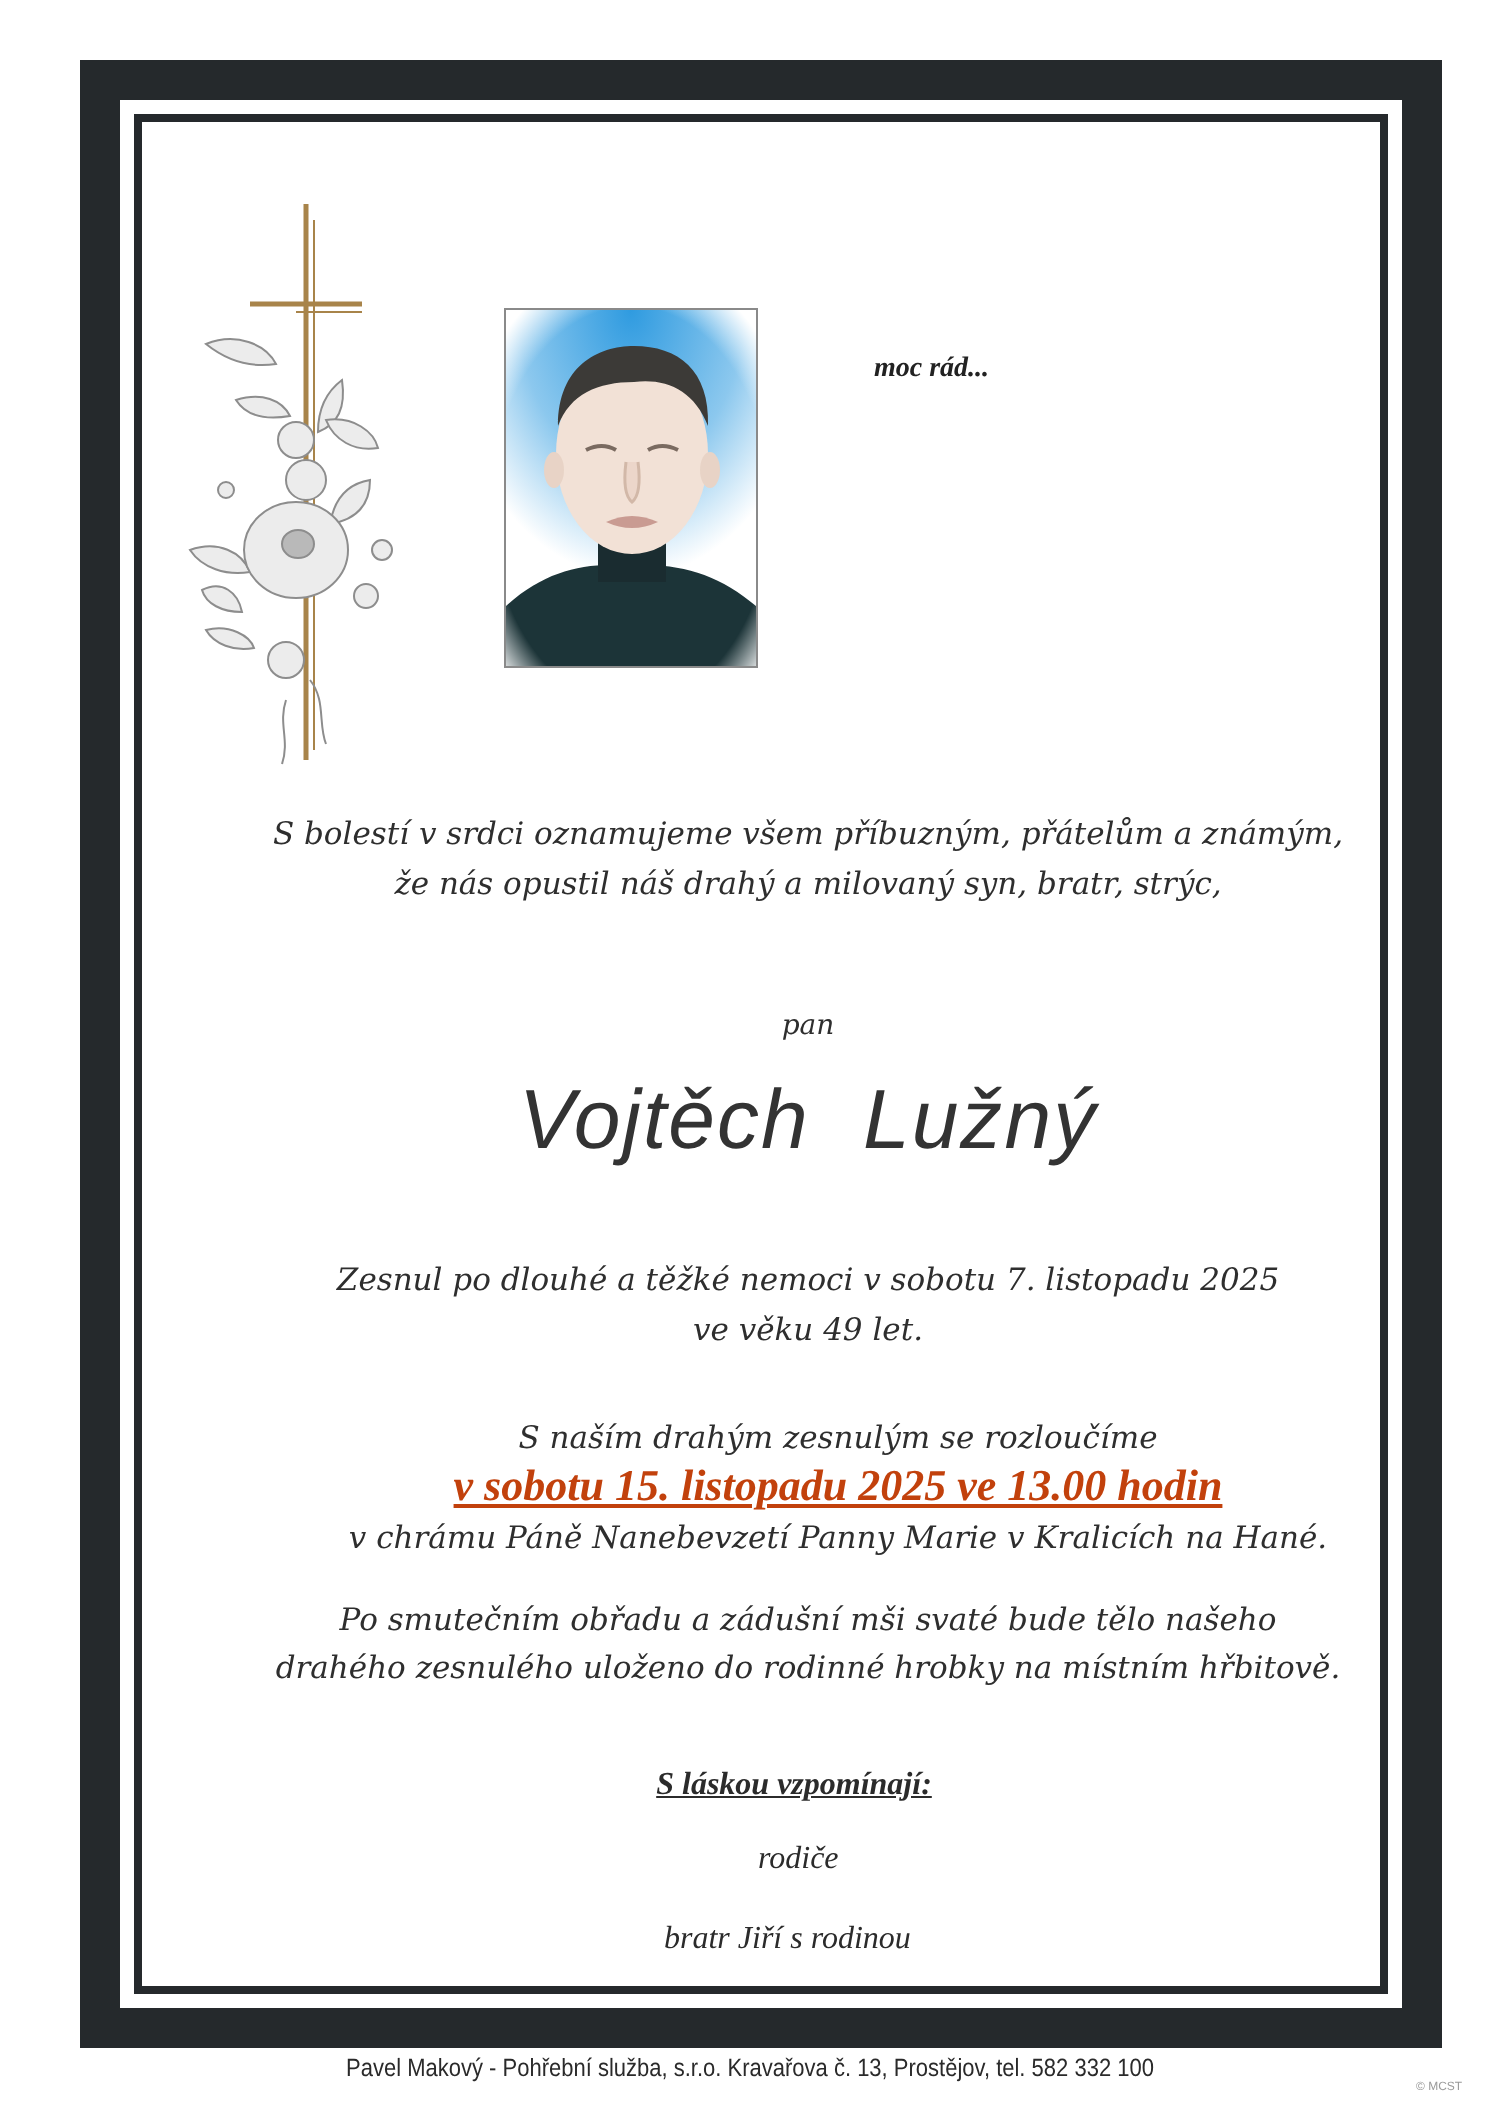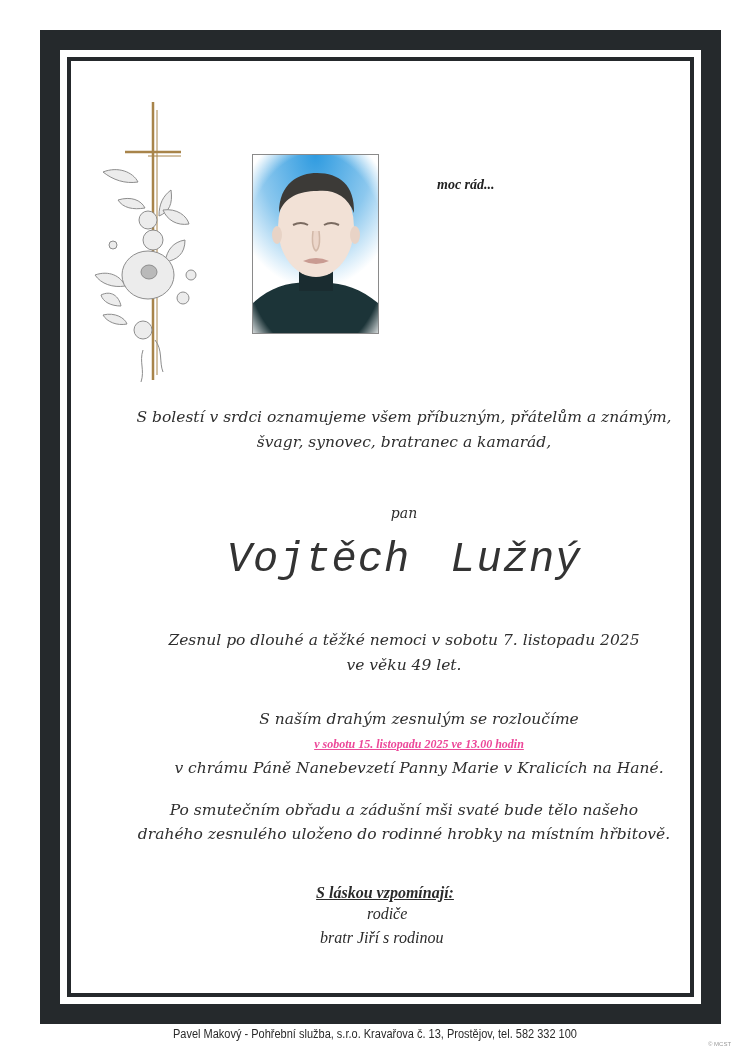--- a/index.html
+++ b/index.html
@@ -12,29 +12,29 @@
   .cross-ornament { position: absolute; left: 93px; top: 100px; width: 115px; height: 290px; }
   .portrait { position: absolute; left: 252px; top: 154px; width: 125px; height: 178px; border: 1px solid #8a8a8a; overflow: hidden; background: #ffffff; }
 
   .motto { position: absolute; left: 423px; top: 176px; width: 180px; font-family: "Liberation Serif", serif; font-style: italic; font-weight: bold; font-size: 14px; line-height: 18px; color: #222; }
   .motto div { white-space: nowrap; }
   .motto .l2 { padding-left: 14px; }
 
   .center-block { position: absolute; left: 60px; width: 688px; text-align: center; font-family: "DejaVu Serif", serif; font-style: italic; color: #2e2e2e; }
   .intro { top: 405px; font-size: 15.5px; line-height: 25px; }
   .pan { top: 505px; font-size: 14px; }
-  .name { top: 536px; font-family: Liberation Mono, monospace; font-style: italic; font-size: 42px; letter-spacing: 1px; color: #333; word-spacing: 14px; }
+  .name { top: 536px; font-family: Liberation Sans, sans-serif; font-style: italic; font-size: 42px; letter-spacing: 1px; color: #333; word-spacing: 14px; }
   .died { top: 628px; font-size: 15.5px; line-height: 25px; }
   .farewell { top: 707px; font-size: 15.5px; line-height: 24px; padding-left: 15px; }
-  .farewell .emph { font-family: "Liberation Serif", serif; font-weight: bold; text-decoration: underline; font-size: 12px; color: #ec4899; }
+  .farewell .emph { font-family: "Liberation Serif", serif; font-weight: bold; text-decoration: underline; font-size: 22px; color: #c2410c; }
   .burial { top: 798px; font-size: 15.5px; line-height: 24px; }
 
-  .remember { position: absolute; left: 300px; top: 884px; width: 200px; font-family: "Liberation Serif", serif; font-style: italic; font-size: 16px; color: #2b2b2b; }
+  .remember { position: absolute; left: 312px; top: 884px; width: 200px; font-family: "Liberation Serif", serif; font-style: italic; font-size: 16px; color: #2b2b2b; }
   .remember .head { font-weight: bold; text-decoration: underline; text-align: center; width: 170px; }
-  .remember .row { line-height: 24px; white-space: nowrap; }
+  .remember .row { line-height: 24px; white-space: nowrap; margin-top: 16px; }
 
   .footer { position: absolute; left: 0; top: 1027px; width: 750px; text-align: center; font-family: "Liberation Sans", sans-serif; font-size: 12.5px; color: #2a2a2a; transform: scaleX(0.88); }
   .copyright { position: absolute; left: 708px; top: 1041px; font-family: "Liberation Sans", sans-serif; font-size: 6px; color: #9a9a9a; }
 </style>
 </head>
 <body>
 
 <div class="outer-frame">
   <div class="white-gap">
     <div class="inner-frame"></div>
@@ -97,21 +97,21 @@
     <rect width="125" height="178" fill="url(#vign)"></rect>
   </svg>
 </div>
 
 <div class="motto">
   <div class="l2">moc rád...</div>
 </div>
 
 <div class="center-block intro">
   <div>S bolestí v srdci oznamujeme všem příbuzným, přátelům a známým,</div>
-  <div>švagr, synovec, bratranec a kamarád,</div>
+  <div>že nás opustil náš drahý a milovaný syn, bratr, strýc,</div>
 </div>
 
 <div class="center-block pan">pan</div>
 
 <div class="center-block name">Vojtěch  Lužný</div>
 
 <div class="center-block died">
   <div>Zesnul po dlouhé a těžké nemoci v sobotu 7. listopadu 2025</div>
   <div>ve věku 49 let.</div>
 </div>

